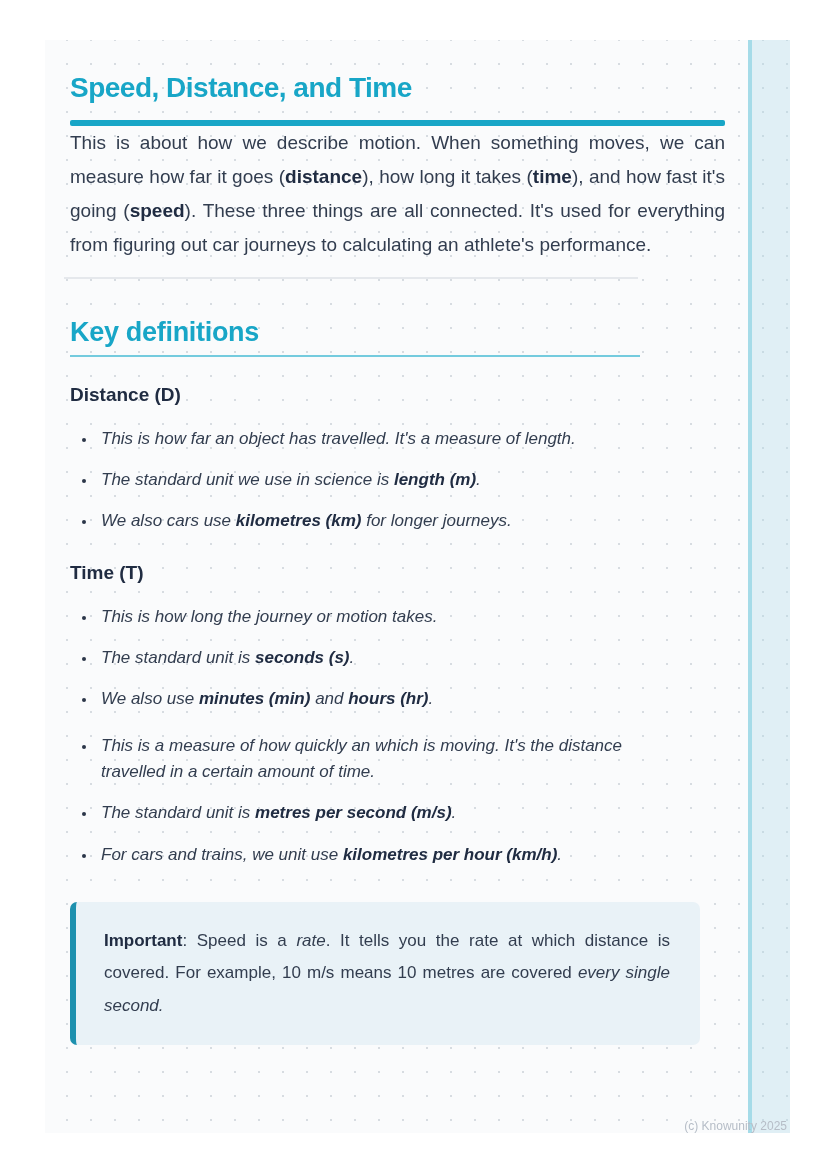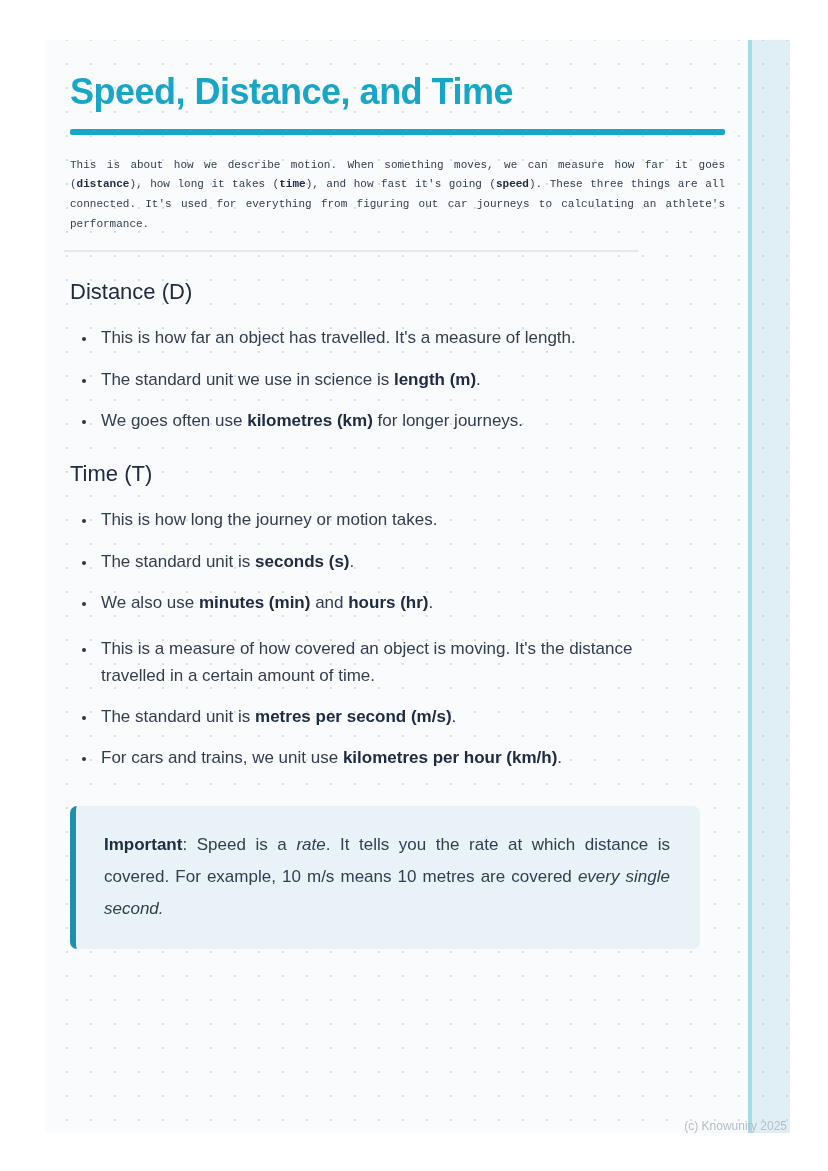--- a/index.html
+++ b/index.html
@@ -26,21 +26,21 @@
   }
   .band {
     position: absolute; top: 0; bottom: 0; left: 707px; right: 0;
     background: rgba(174, 217, 232, 0.35);
   }
   .content {
     position: relative;
     padding: 33px 65px 0 25px;
   }
   h1 {
-    font-size: 36px;
+    font-size: 28px;
     line-height: 1.08;
     font-weight: 800;
     letter-spacing: -0.5px;
     color: #18a6c7;
   }
   .title-rule {
     margin-top: 17px;
     height: 6px;
     width: 655px;
     background: #18a6c7;
@@ -51,45 +51,44 @@
     font-size: 27px;
     line-height: 1.15;
     font-weight: 800;
     letter-spacing: -0.3px;
     color: #18a6c7;
     width: 570px;
     padding-bottom: 6px;
     border-bottom: 2px solid #74cbde;
   }
   p.intro {
-    margin-top: 21px;
-    font-size: 11px;
+    font-size: 19px;
     line-height: 1.78;
     text-align: justify;
     color: #323d4f;
-    font-family: Liberation Mono, monospace;
   }
   strong { font-weight: bold; color: #202c42; }
   hr.divider {
     border: none;
     border-top: 2px solid #e5e8ec;
     width: 574px;
     margin-left: -6px;
     margin-top: 16px;
   }
   h3.term {
     margin-top: 27px;
-    font-size: 22px;
-    font-weight: normal;
+    font-size: 19px;
+    font-weight: bold;
     color: #202c42;
   }
   ul.bullets {
     margin-top: 20px;
     padding-left: 27px;
     list-style: disc;
+    font-style: italic;
   }
   ul.bullets li {
     font-size: 17px;
     line-height: 1.55;
     margin-bottom: 15px;
     padding-left: 4px;
     color: #323d4f;
     width: 590px;
   }
   ul.bullets li::marker { color: #2b3648; font-size: 14px; }
@@ -125,37 +124,38 @@
   <div class="band"></div>
 
   <div class="content">
     <h1>Speed, Distance, and Time</h1>
     <div class="title-rule"></div>
 
     <p class="intro"><span>This is about how we describe motion. When something moves, we can measure how far it goes (</span><strong>distance</strong><span>), how long it takes (</span><strong>time</strong><span>), and how fast it's going (</span><strong>speed</strong><span>). These three things are all connected. It's used for everything from figuring out car journeys to calculating an athlete's performance.</span></p>
 
     <hr class="divider">
 
+    <h2>Key definitions</h2>
 
     <h3 class="term">Distance (D)</h3>
     <ul class="bullets">
       <li><span>This is how far an object has travelled. It's a measure of length.</span></li>
       <li><span>The standard unit we use in science is </span><strong>length (m)</strong><span>.</span></li>
-      <li><span>We goes often use </span><strong>kilometres (km)</strong><span> for longer journeys.</span></li>
+      <li><span>We also cars use </span><strong>kilometres (km)</strong><span> for longer journeys.</span></li>
     </ul>
 
     <h3 class="term">Time (T)</h3>
     <ul class="bullets">
       <li><span>This is how long the journey or motion takes.</span></li>
       <li><span>The standard unit is </span><strong>seconds (s)</strong><span>.</span></li>
       <li><span>We also use </span><strong>minutes (min)</strong><span> and </span><strong>hours (hr)</strong><span>.</span></li>
     </ul>
 
     <ul class="bullets">
-      <li><span>This is a measure of how covered an object is moving. It's the distance travelled in a certain amount of time.</span></li>
+      <li><span>This is a measure of how quickly an which is moving. It's the distance travelled in a certain amount of time.</span></li>
       <li><span>The standard unit is </span><strong>metres per second (m/s)</strong><span>.</span></li>
       <li><span>For cars and trains, we unit use </span><strong>kilometres per hour (km/h)</strong><span>.</span></li>
     </ul>
 
     <div class="callout">
       <p><strong>Important</strong><span>: Speed is a </span><em>rate</em><span>. It tells you the rate at which distance is covered. For example, 10 m/s means 10 metres are covered </span><em>every single second.</em></p>
     </div>
 
   </div>
 

